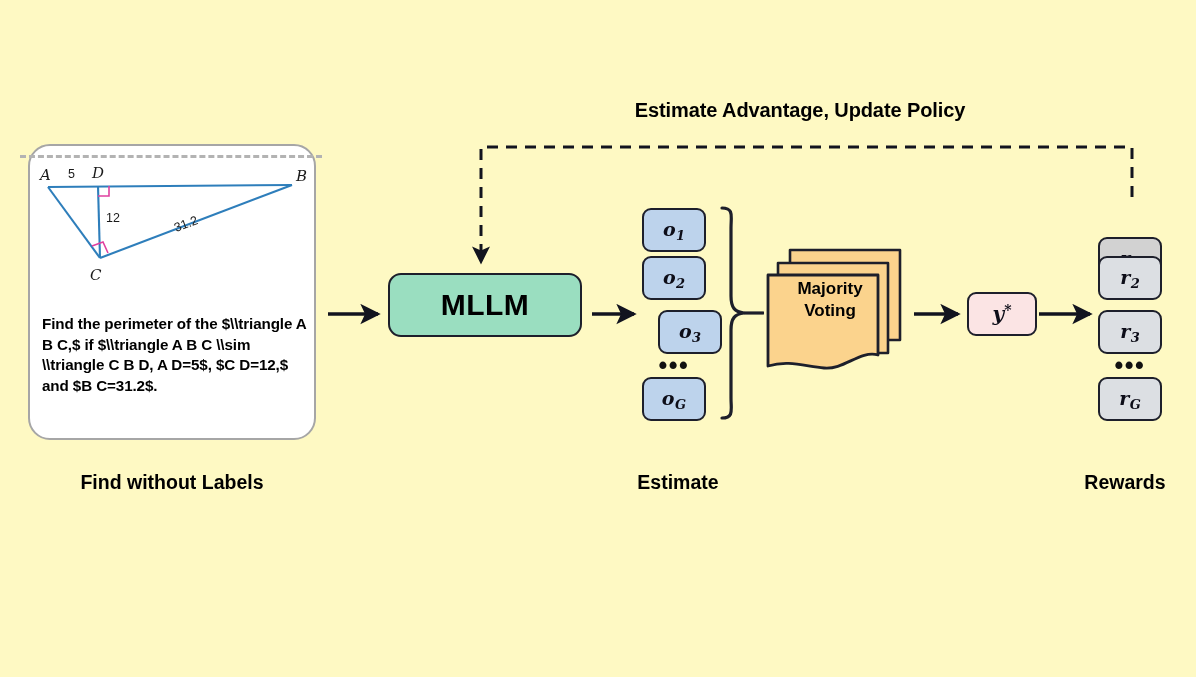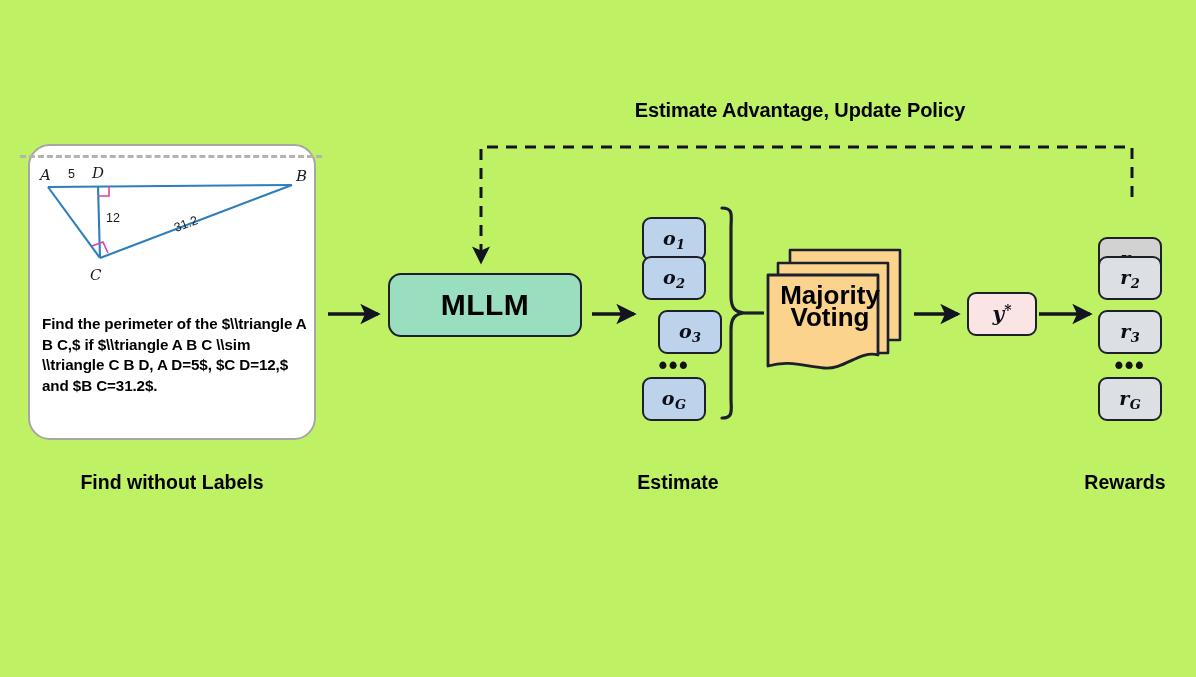--- a/index.html
+++ b/index.html
@@ -8,21 +8,21 @@
     background: #ffffff;
   }
   body {
     font-family: "Liberation Sans", sans-serif;
     -webkit-font-smoothing: antialiased;
   }
   #canvas {
     position: relative;
     width: 1196px;
     height: 677px;
-    background: #bef264;
+    background: #fef9c3;
     overflow: hidden;
   }
   .abs { position: absolute; }
 
   
   #data-card {
     left: 28px;
     top: 144px;
     width: 288px;
     height: 296px;
@@ -111,24 +111,24 @@
     line-height: 10px;
     color: #111;
     letter-spacing: 1.5px;
   }
 
   
   #voting-group { left: 766px; top: 248px; width: 136px; height: 126px; }
   #voting-text {
     position: absolute;
     left: 8px;
-    top: 36px;
+    top: 30px;
     width: 112px;
     text-align: center;
-    font-size: 26px;
+    font-size: 17px;
     font-weight: bold;
     line-height: 22px;
     color: #000000;
   }
 
   
   #ystar-box {
     left: 967px;
     top: 292px;
     width: 70px;
@@ -209,21 +209,21 @@
 
   <div class="abs" id="card-divider"></div>
 
   <div class="abs caption" id="caption-data">Find without Labels</div>
 
   <div class="abs" id="mllm-box">
     <span id="mllm-label">MLLM</span>
   </div>
 
   <div class="abs" style="left:642px; top:202px;">
-    <div class="token-box blue" style="position:absolute; left:0; top:15px;">
+    <div class="token-box blue" style="position:absolute; left:0; top:6px;">
       <span class="token-text">
         <span>o</span><span class="sub">1</span>
       </span>
     </div>
     <div class="token-box blue" style="position:absolute; left:0; top:54px;">
       <span class="token-text">
         <span>o</span><span class="sub">2</span>
       </span>
     </div>
     <div class="token-box blue" style="position:absolute; left:16px; top:108px;">

